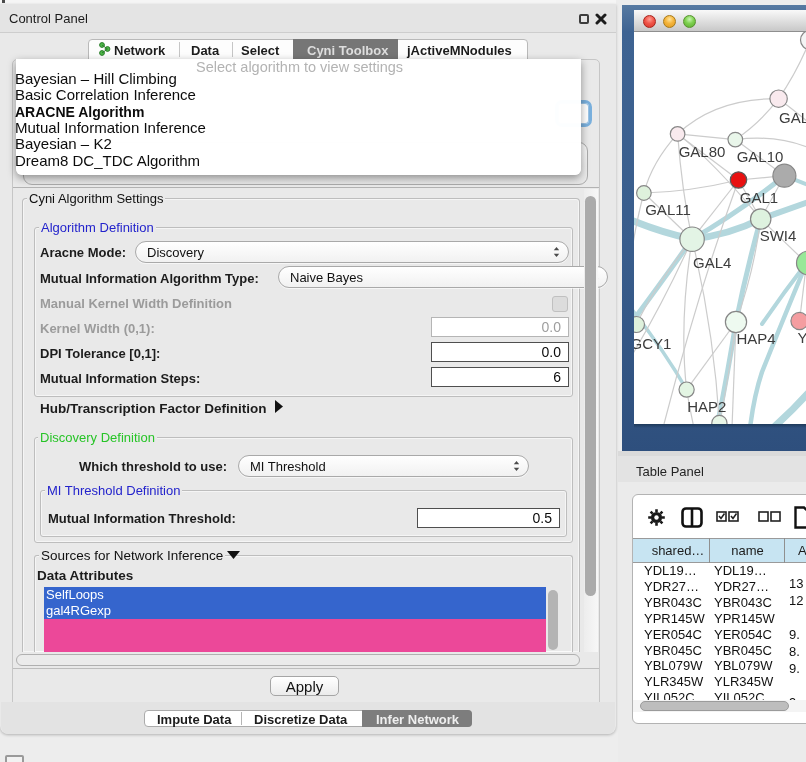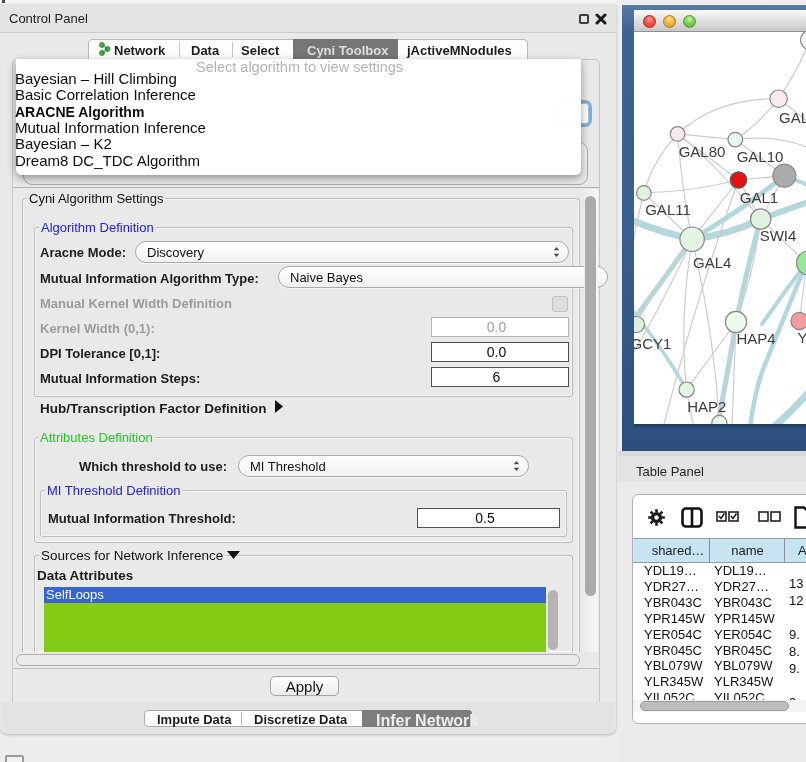--- a/index.html
+++ b/index.html
@@ -2,21 +2,21 @@
 <html><head><meta charset="utf-8"><style>
 *{margin:0;padding:0;box-sizing:border-box}
 html,body{width:806px;height:762px;overflow:hidden;background:#ededed;font-family:"Liberation Sans",sans-serif;position:relative}
 .abs{position:absolute}
 .blab{font-weight:bold;font-size:13px;color:#1c1c1c;white-space:nowrap}
 .glab{font-size:13px;white-space:nowrap;background:#e9e9e9;padding:0 2px;line-height:15px}
 .grp{position:absolute;border:1px solid #bdbdbd;border-radius:3px;box-shadow:inset 0 0 0 1px rgba(255,255,255,.55)}
 .combo{position:absolute;border:1px solid #a9a9a9;border-radius:11px;background:linear-gradient(#ffffff,#f1f1f1);box-shadow:0 1px 0 rgba(255,255,255,.6)}
 .combo .tx{position:absolute;left:11px;top:50%;transform:translateY(-50%);font-size:13px;color:#111;white-space:nowrap}
 .combo .ar{position:absolute;right:8px;top:50%;transform:translateY(-50%);width:7px;height:11px}
-.fld{position:absolute;background:#fff;font-size:14px;text-align:center;padding-right:7px;line-height:19px;white-space:nowrap}
+.fld{position:absolute;background:#fff;font-size:14px;text-align:right;padding-right:7px;line-height:19px;white-space:nowrap}
 </style></head><body>
 
 <div class="abs" style="left:0;top:0;width:616px;height:4px;background:#f5f5f5"></div>
 <div class="abs" style="left:0;top:4px;width:616px;height:730px;background:#e9e9e9;border-radius:0 0 8px 8px;box-shadow:0 1px 3px rgba(0,0,0,.25)"></div>
 <div class="abs" style="left:2px;top:0;width:3px;height:3px;background:#4a4a4a"></div>
 
 <div class="abs" style="left:0;top:4px;width:616px;height:29px;background:#e4e4e4;border-bottom:1px solid #cdcdcd"></div>
 <div class="abs" style="left:9px;top:11px;font-size:13px;color:#1b1b1b">Control Panel</div>
 <div class="abs" style="left:579px;top:14px;width:10px;height:10px;border:2px solid #3c3c3c;border-radius:2px"></div>
 <svg class="abs" style="left:595px;top:13px" width="12" height="12" viewBox="0 0 12 12">
@@ -77,60 +77,61 @@
 <div class="fld" style="left:431px;top:342px;width:138px;height:20px;border:1px solid #4f4f4f;color:#0a0a0a">0.0</div>
 <div class="abs blab" style="left:40px;top:371px">Mutual Information Steps:</div>
 <div class="fld" style="left:431px;top:367px;width:138px;height:20px;border:1px solid #4f4f4f;color:#0a0a0a">6</div>
 
 <div class="abs blab" style="left:40px;top:401px;font-size:13.5px">Hub/Transcription Factor Definition</div>
 <svg class="abs" style="left:274px;top:400px" width="10" height="13" viewBox="0 0 10 13">
     <path d="M1 0 L9 6.5 L1 13 Z" fill="#111"></path>
   </svg>
 
 <div class="grp" style="left:34px;top:437px;width:539px;height:106px"></div>
-<div class="abs glab" style="left:38px;top:430px;color:#27c427">Attributes Definition</div>
+<div class="abs glab" style="left:38px;top:430px;color:#27c427">Discovery Definition</div>
 <div class="abs blab" style="left:79px;top:459px">Which threshold to use:</div>
 <div class="combo" style="left:238px;top:455px;width:291px;height:22px">
   <span class="tx">MI Threshold</span>
   <svg class="ar" viewBox="0 0 9 14">
       <path d="M4.5 0.5 L8 4.7 H1 Z" fill="#4a4a4a"></path>
       <path d="M4.5 13.5 L8 9.3 H1 Z" fill="#4a4a4a"></path>
     </svg>
 </div>
 <div class="grp" style="left:40px;top:490px;width:527px;height:47px"></div>
 <div class="abs glab" style="left:45px;top:483px;color:#2323cc">MI Threshold Definition</div>
 <div class="abs blab" style="left:48px;top:511px">Mutual Information Threshold:</div>
 <div class="fld" style="left:417px;top:508px;width:143px;height:20px;border:1px solid #4f4f4f;color:#0a0a0a">0.5</div>
 
 <div class="grp" style="left:34px;top:555px;width:539px;height:97px;border-bottom:none;border-radius:3px 3px 0 0"></div>
 <div class="abs glab" style="left:39px;top:548px;color:#111;font-size:13.5px">Sources for Network Inference</div>
 <svg class="abs" style="left:227px;top:550px" width="13" height="10" viewBox="0 0 13 10">
     <path d="M0 1 L13 1 L6.5 9 Z" fill="#111"></path>
   </svg>
 <div class="abs blab" style="left:37px;top:568px;font-size:13.5px">Data Attributes</div>
-<div class="abs" style="left:44px;top:587px;width:502px;height:67px;background:#84cc16;overflow:hidden">
+<div class="abs" style="left:44px;top:587px;width:502px;height:67px;background:#ec4899;overflow:hidden">
   <div style="height:16.1px;background:#3565cd;color:#fff;font-size:13px;line-height:16.1px;padding-left:2px">SelfLoops</div>
+  <div style="height:16.1px;background:#3565cd;color:#fff;font-size:13px;line-height:16.1px;padding-left:2px">gal4RGexp</div>
 </div>
 <div class="abs" style="left:548px;top:590px;width:10px;height:60px;background:#b4b4b4;border-radius:5px"></div>
 
 <div class="abs" style="left:584px;top:189px;width:14px;height:463px;background:linear-gradient(90deg,#ededed,#f7f7f7)"></div>
 <div class="abs" style="left:585px;top:196px;width:11px;height:400px;background:#ababab;border-radius:5.5px"></div>
 <div class="abs" style="left:13px;top:652px;width:586px;height:16px;background:#e9e9e9"></div>
 <div class="abs" style="left:16px;top:654px;width:564px;height:12px;background:#ebebeb;border:1px solid #b0b0b0;border-radius:6px"></div>
 <div class="abs" style="left:13px;top:668px;width:586px;height:1px;background:#bdbdbd"></div>
 
 <div class="abs" style="left:270px;top:676px;width:69px;height:20px;background:linear-gradient(#ffffff,#ebebeb);border:1px solid #a5a5a5;border-radius:5px;text-align:center;font-size:15px;line-height:19px;color:#111">Apply</div>
 
 <div class="abs" style="left:1px;top:702px;width:614px;height:32px;background:#e3e3e3;border-radius:0 0 8px 8px"></div>
 <div class="abs" style="left:144px;top:710px;width:328px;height:17px;background:#fff;border:1px solid #ababab;border-radius:4px"></div>
 <div class="abs blab" style="left:157px;top:712px;font-size:13px">Impute Data</div>
 <div class="abs" style="left:241px;top:712px;width:1px;height:13px;background:#b5b5b5"></div>
 <div class="abs blab" style="left:254px;top:712px;font-size:13px">Discretize Data</div>
 <div class="abs" style="left:362px;top:710px;width:110px;height:17px;background:#7d7d7d;border-radius:0 4px 4px 0"></div>
-<div class="abs blab" style="left:376px;top:712px;font-size:16px;color:#efefef">Infer Network</div>
+<div class="abs blab" style="left:376px;top:712px;font-size:13px;color:#efefef">Infer Network</div>
 
 <div class="abs" style="left:16px;top:59px;width:565px;height:116px;background:rgba(255,255,255,.98);border-radius:0 0 6px 6px;box-shadow:0 3px 9px rgba(0,0,0,.4)"></div>
 <div class="abs" style="left:196px;top:59px;width:385px;font-size:14.5px;color:#b3b3b3;white-space:nowrap">Select algorithm to view settings</div>
 <div class="abs" style="left:15px;top:71.2px;font-size:15px;color:#0c0c0c;line-height:16.3px;white-space:nowrap">
 Bayesian – Hill Climbing<br>
 Basic Correlation Inference<br>
 <b style="font-size:14px">ARACNE Algorithm</b><br>
 Mutual Information Inference<br>
 Bayesian – K2<br>
 Dream8 DC_TDC Algorithm

